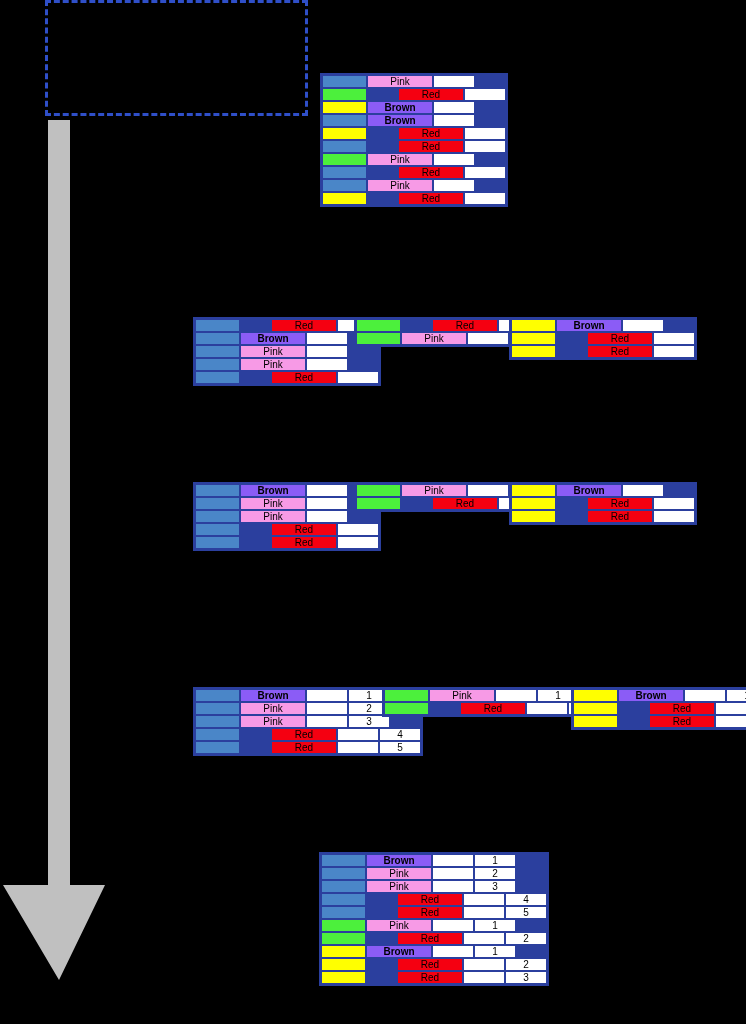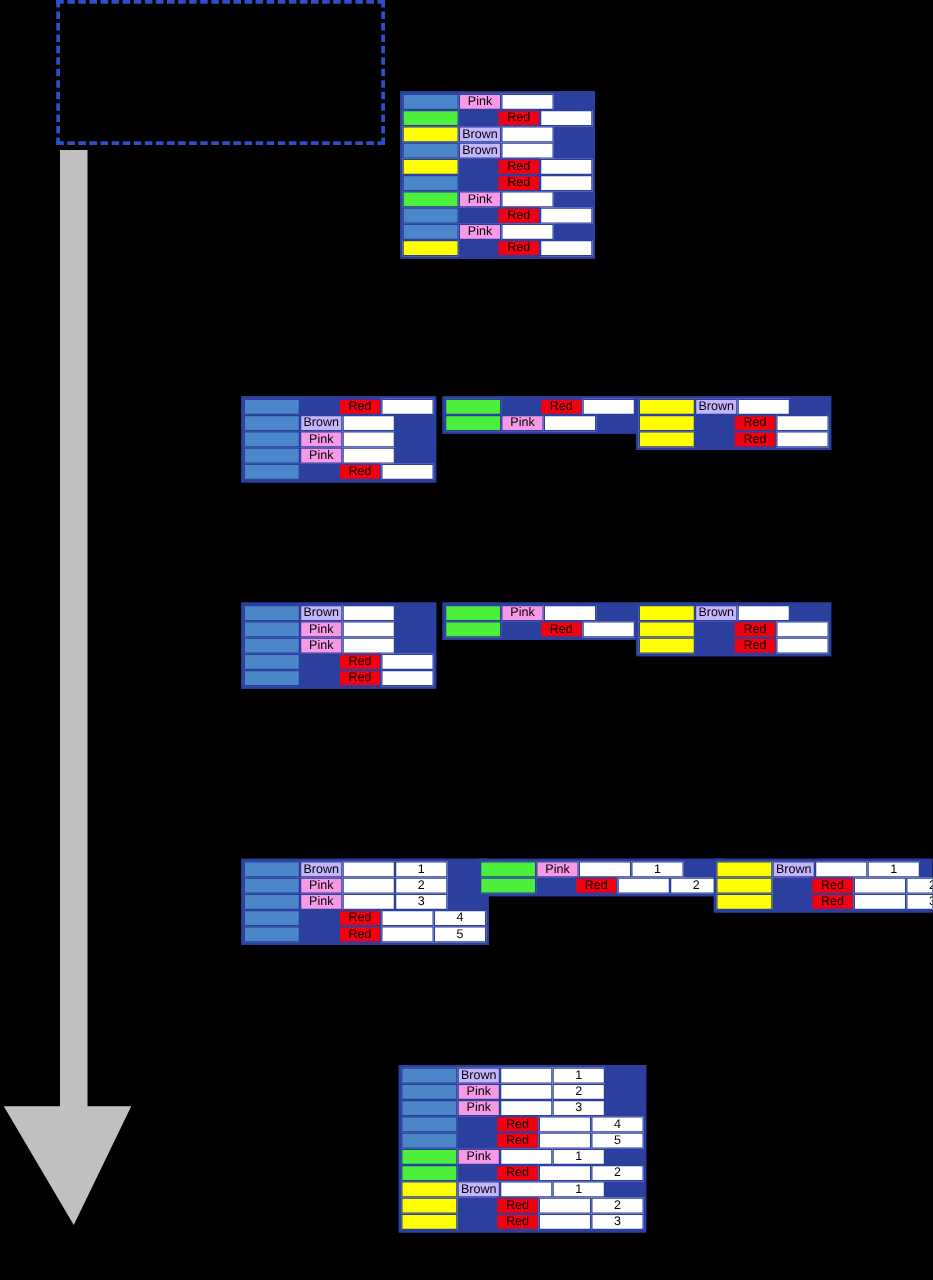--- a/index.html
+++ b/index.html
@@ -58,33 +58,33 @@
     border: 1px solid #2b3f9e;
     height: 13px;
     line-height: 11px;
     font-size: 10px;
     text-align: center;
     color: #000000;
     overflow: hidden;
     white-space: nowrap;
   }
   .cell.swatch   { width: 45px; }
-  .cell.label    { width: 34px; }
+  .cell.label    { width: 66px; }
   .cell.blank    { width: 42px; background: #ffffff; }
   .cell.num      { width: 42px; background: #ffffff; }
 
   
   .sw-blue   { background: #4a86c8; }
   .sw-green  { background: #4cf03c; }
   .sw-yellow { background: #ffff00; }
 
   
   .lb-pink   { background: #f79ae6; color: #000; }
   .lb-red    { background: #f50011; color: #000; margin-left: 31px; }
-  .lb-brown  { background: #c4b5fd; color: #000; }
+  .lb-brown  { background: #8b5cf6; color: #000; font-weight: bold; }
 </style>
 </head>
 <body>
 
 <div id="stage">
 
   <div class="dashed-box" id="selection-box" style="left: 45px; top: 0px; width: 263px; height: 116px; border-color: rgb(47, 79, 200);"></div>
 
   <svg class="arrow-svg" id="flow-arrow" viewBox="0 0 120 870" preserveAspectRatio="none">
     <polygon points="48,0 70,0 70,765 105,765 59,860 3,765 48,765" fill="#c0c0c0"></polygon>

